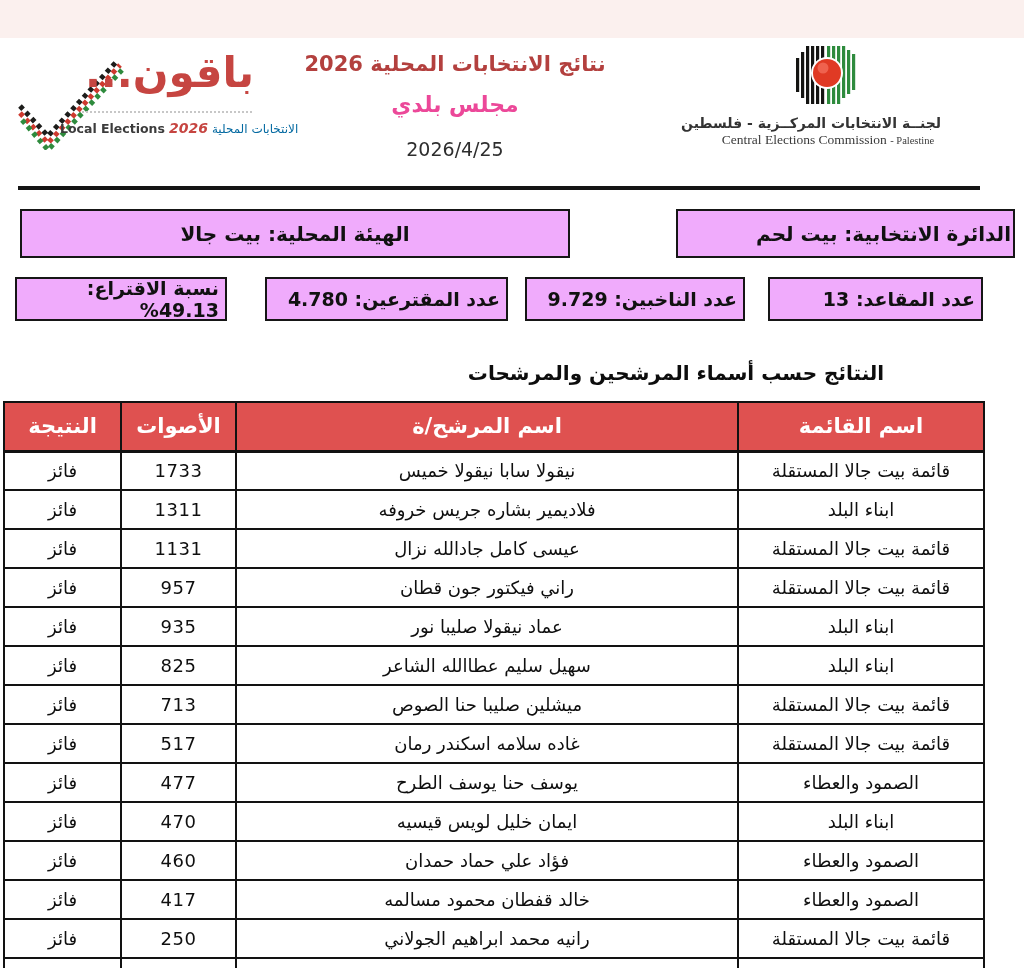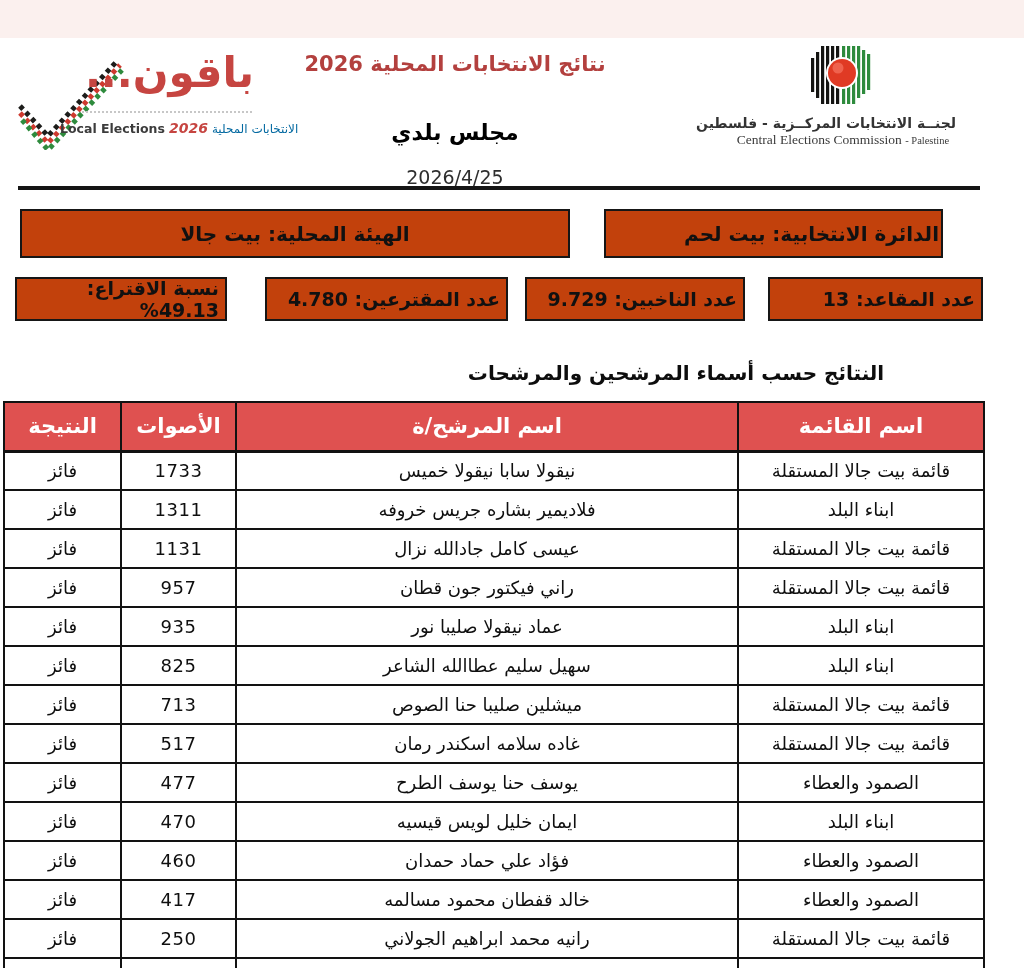--- a/index.html
+++ b/index.html
@@ -22,37 +22,37 @@
   .logo-left svg.check{position:absolute;left:0;top:6px;}
   .baqoon{position:absolute;right:0;top:2px;font-size:42px;font-weight:bold;color:var(--logo-red);line-height:1.1;direction:rtl;}
   .dotline{position:absolute;left:68px;right:2px;top:63px;border-top:2px dotted #c7c7c7;}
   .loc-line{position:absolute;left:46px;right:0;top:72px;white-space:nowrap;font-size:12.5px;text-align:right;}
   .loc-line .en{font-weight:bold;color:#3c3c3c;}
   .loc-line .yr{color:var(--logo-red);font-weight:bold;font-size:14px;font-style:italic;}
   .loc-line .ar{color:#0369a1;font-size:12px;}
 
   .center-head{position:absolute;left:285px;top:52px;width:340px;text-align:center;}
   .center-head .main-title{font-size:21px;font-weight:bold;color:var(--title-red);white-space:nowrap;direction:rtl;}
-  .center-head .sub-title{font-size:22px;font-weight:bold;color:#000000;margin-top:44px;direction:rtl;}
+  .center-head .sub-title{font-size:22px;font-weight:bold;color:#ec4899;margin-top:16px;direction:rtl;}
   .center-head .date{font-size:19px;color:#2e2e2e;margin-top:21px;}
 
-  .logo-right{position:absolute;left:730px;top:46px;width:226px;text-align:center;}
+  .logo-right{position:absolute;left:715px;top:46px;width:226px;text-align:center;}
   .logo-right .cec-ar{font-size:14px;font-weight:bold;color:#333;white-space:nowrap;margin-top:7px;direction:rtl;}
   .logo-right .cec-en{font-family:"Liberation Serif", serif;font-size:13.5px;color:#3a3a3a;white-space:nowrap;margin-top:1px;}
   .logo-right .cec-en .small{font-size:10.5px;}
 
   .divider{position:absolute;left:18px;top:186px;width:962px;border-top:4px solid #151515;}
 
   
   .ibox{
     position:absolute;border:2px solid var(--border-dark);
-    font-weight:bold;direction:rtl;background:#c2410c;
+    font-weight:bold;direction:rtl;background:#f0abfc;
     display:flex;align-items:center;
   }
-  .box-district{top:209px;left:604px;width:339px;height:49px;font-size:20px;justify-content:flex-start;padding-right:2px;}
+  .box-district{top:209px;left:676px;width:339px;height:49px;font-size:20px;justify-content:flex-start;padding-right:2px;}
   .box-locality{top:209px;left:20px;width:550px;height:49px;font-size:20px;justify-content:center;}
   .row2{top:277px;height:44px;font-size:19px;justify-content:flex-start;padding-right:6px;}
   .box-seats{left:768px;width:215px;}
   .box-voters{left:525px;width:220px;}
   .box-ballots{left:265px;width:243px;}
   .box-turnout{left:15px;width:212px;}
 
   .section-title{
     position:absolute;top:361px;left:0;width:1024px;text-align:center;
     font-size:20px;font-weight:bold;color:#0d0d0d;direction:rtl;

